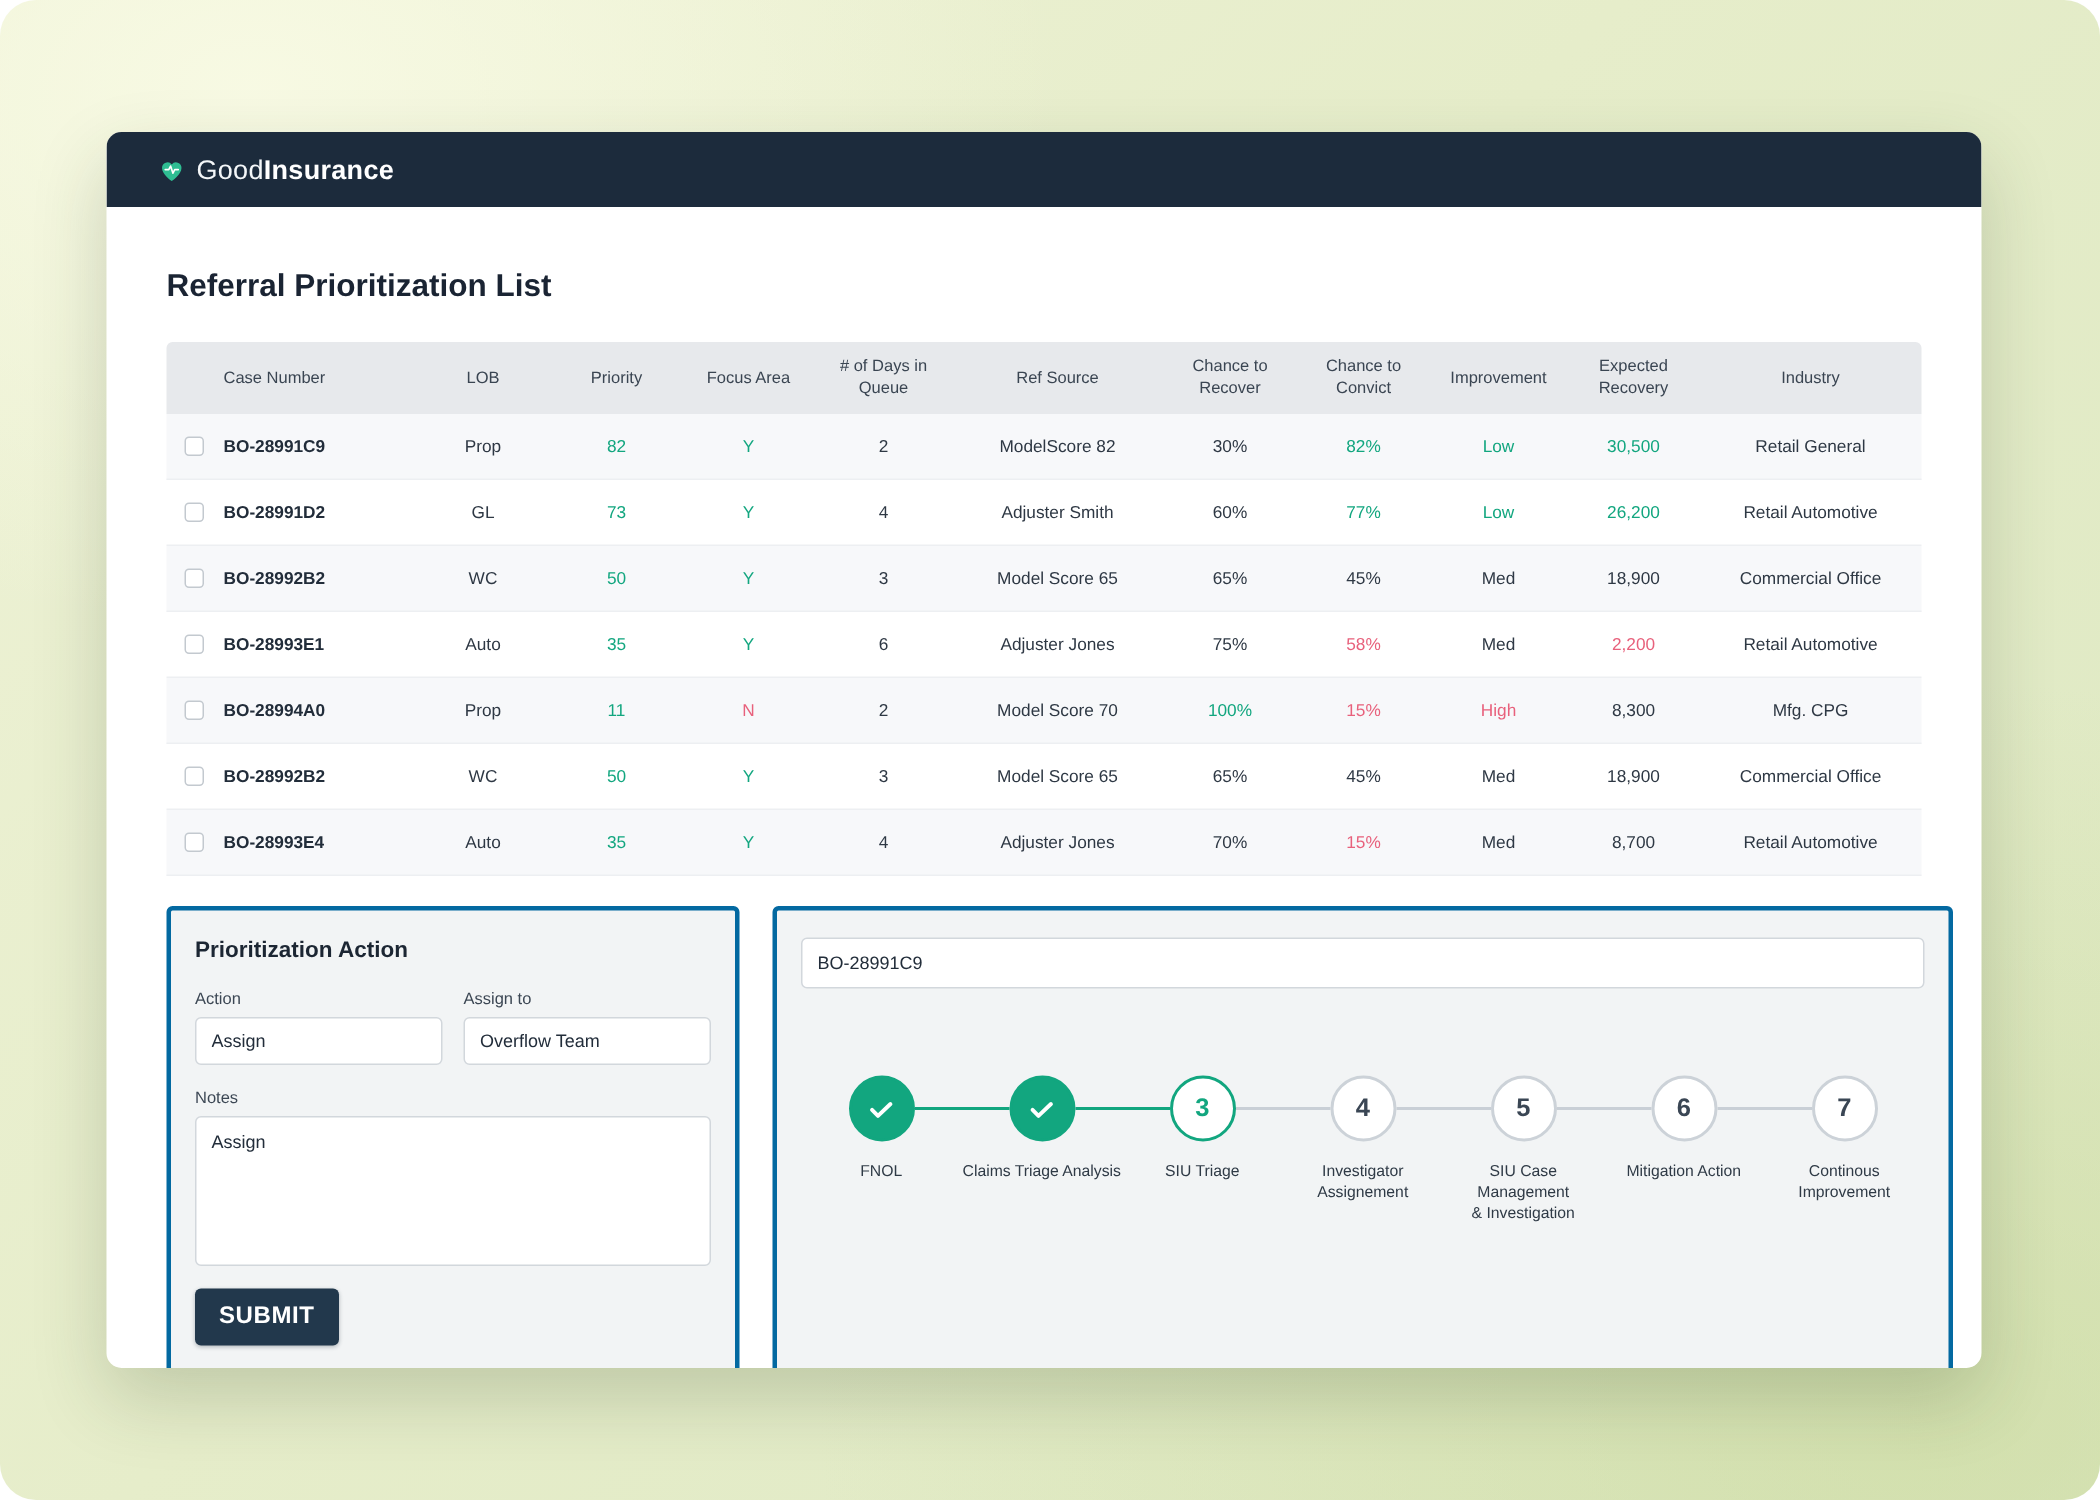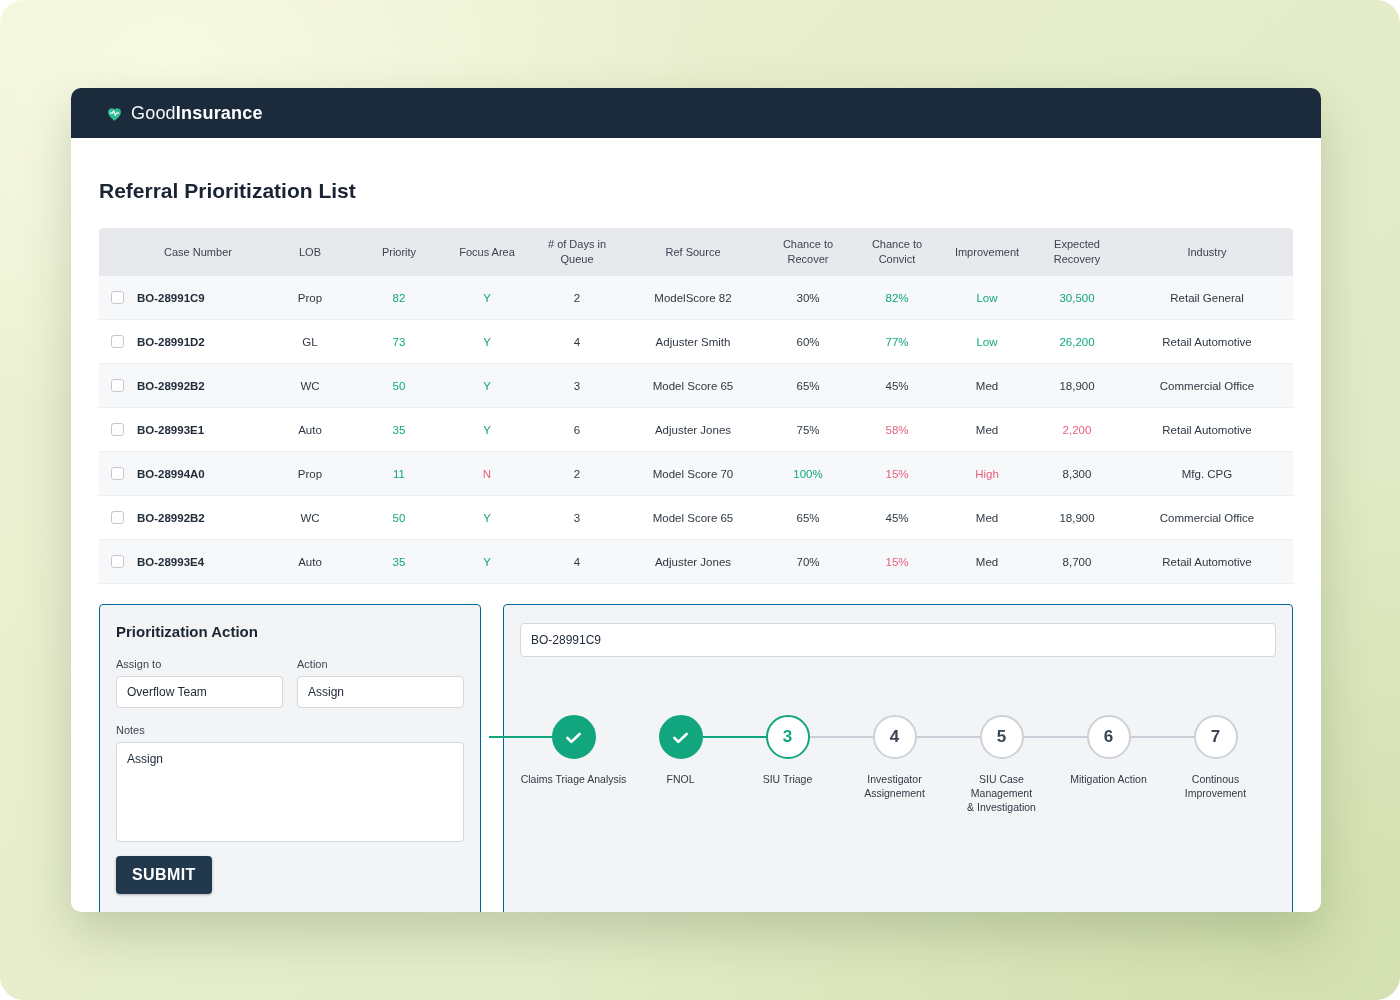--- a/index.html
+++ b/index.html
@@ -19,47 +19,47 @@
   
   .titlebar {
     height:50px; background:#1C2B3C; display:flex; align-items:center; padding-left:34px;
   }
   .logo { display:flex; align-items:center; gap:7px; }
   .logo svg { display:block; }
   .brand { font-size:18px; color:#f4f7f9; letter-spacing:.2px; }
   .brand .light { font-weight:400; }
   .brand .bold { font-weight:700; color:#ffffff; }
   
-  .content { padding:0 28px; }
+  .content { padding:0 40px; }
   h1.page-title { font-size:21px; font-weight:700; color:#1a2433; margin:41px 0 25px 0; }
   
   .grid-row {
     display:grid;
     grid-template-columns:36px 130px 90px 88px 88px 92px 140px 90px 88px 92px 88px minmax(0,1fr);
     align-items:center;
   }
   .thead {
     background:#e7e9ec; min-height:48px; border-radius:4px 4px 0 0;
     font-size:11px; color:#3a4552; font-weight:500;
   }
   .th { text-align:center; line-height:1.35; padding:6px 6px; }
-  .th.col-case { text-align:center; padding-left:2px; }
+  .th.col-case { text-align:left; padding-left:2px; }
   .tr { min-height:44px; border-bottom:1px solid #edeff2; font-size:11.5px; color:#2e3844; background:#ffffff; }
   .tbody .tr:nth-child(odd) { background:#f7f8fa; }
   .td { text-align:center; padding:4px 6px; }
   .td.col-case { text-align:left; font-weight:700; color:#222d3a; font-size:11.5px; padding-left:2px; }
   .td.col-check { display:flex; justify-content:center; }
   .checkbox {
     width:13px; height:13px; border:1px solid #c3c9cf; border-radius:3px; background:#fff; display:inline-block;
   }
   .c-green { color:#12A67F; }
   .c-red { color:#E8617C; }
   
   .panels { display:flex; gap:22px; margin-top:20px; height:340px; }
-  .panel { background:#f2f4f5; border:1px solid #0369a1; border-radius:4px; padding:18px 16px; }
+  .panel { background:#f2f4f5; border:3px solid #0369a1; border-radius:4px; padding:18px 16px; }
   .panel-left { width:382px; flex:none; }
   .panel-right { flex:1; }
   h2.panel-title { font-size:15px; font-weight:700; color:#1c2633; margin-bottom:18px; }
   .field-row { display:flex; gap:14px; margin-bottom:16px; }
   .field { width:170px; }
   .field-label { display:block; font-size:11px; color:#3c4754; margin-bottom:6px; }
   .text-input {
     width:100%; height:32px; border:1px solid #d2d7dc; border-radius:4px; background:#fff;
     font-family:"Liberation Sans", sans-serif; font-size:12px; color:#222d3a; padding:0 10px; outline:none;
   }
@@ -249,56 +249,56 @@
   </div>
 </div>
       </div>
 
       <div class="panels">
 
         <section class="panel panel-left">
           <h2 class="panel-title">Prioritization Action</h2>
           <div class="field-row">
             <div class="field">
+              <label class="field-label">Action</label>
+              <input class="text-input" type="text" value="Assign" style="">
+            </div>
+            <div class="field">
               <label class="field-label">Assign to</label>
               <input class="text-input" type="text" value="Overflow Team" style="">
-            </div>
-            <div class="field">
-              <label class="field-label">Action</label>
-              <input class="text-input" type="text" value="Assign" style="">
             </div>
           </div>
           <label class="field-label">Notes</label>
           <textarea class="notes" style="">Assign</textarea>
           <button class="submit-btn">SUBMIT</button>
         </section>
 
         <section class="panel panel-right">
           <input class="text-input case-input" type="text" value="BO-28991C9" style="">
           <div class="steps">
   <div class="step done">
-    <span class="connector green"></span>
+
     <span class="circle">
 
       <svg class="check" width="21" height="21" viewBox="0 0 24 24">
         <path d="M5 12.5l4.5 4.5L19 8" fill="none" stroke="#ffffff" stroke-width="3" stroke-linecap="round" stroke-linejoin="round"></path>
       </svg>
     </span>
-    <span class="step-label">Claims Triage Analysis</span>
+    <span class="step-label">FNOL</span>
   </div>
 
   <div class="step done">
-
+    <span class="connector green"></span>
     <span class="circle">
 
       <svg class="check" width="21" height="21" viewBox="0 0 24 24">
         <path d="M5 12.5l4.5 4.5L19 8" fill="none" stroke="#ffffff" stroke-width="3" stroke-linecap="round" stroke-linejoin="round"></path>
       </svg>
     </span>
-    <span class="step-label">FNOL</span>
+    <span class="step-label">Claims Triage Analysis</span>
   </div>
 
   <div class="step current">
     <span class="connector green"></span>
     <span class="circle">
       <span class="num">3</span>
 
     </span>
     <span class="step-label">SIU Triage</span>
   </div>

